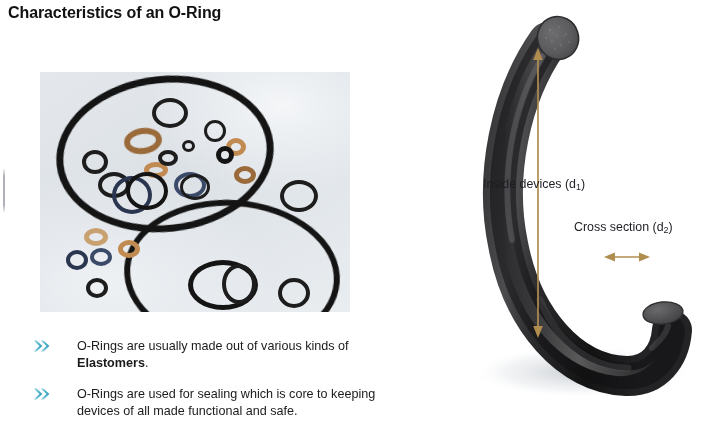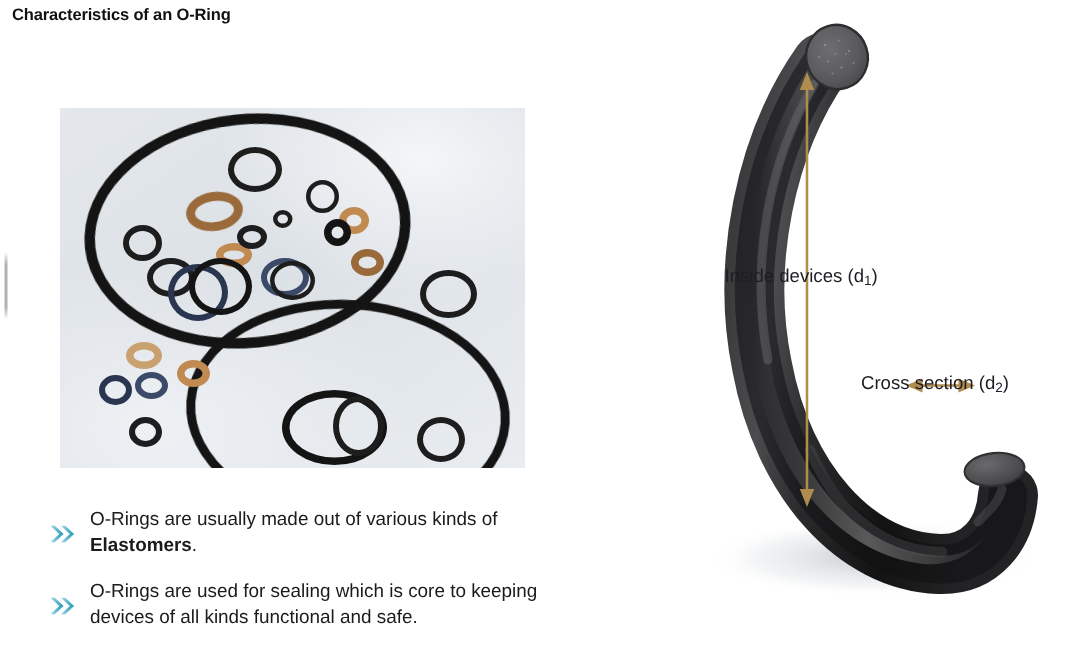--- a/index.html
+++ b/index.html
@@ -14,21 +14,21 @@
     overflow: hidden;
     font-family: "Liberation Sans", sans-serif;
     color: #1a1a1a;
   }
 
   
   #slide-title {
     position: absolute;
     left: 8px;
     top: 4px;
-    font-size: 11px;
+    font-size: 16px;
     font-weight: bold;
     letter-spacing: -0.1px;
     color: #111111;
     white-space: nowrap;
   }
 
   
   #left-divider {
     position: absolute;
     left: 3px;
@@ -70,22 +70,22 @@
   .tan  { border-color: #c9a070; }
   .blu  { border-color: #2a3550; }
   .blu2 { border-color: #3c4a6a; }
 
   #oring-photo .ring { filter: blur(0.35px); }
 
   
   .bullet-row {
     position: absolute;
     display: flex;
-    align-items: center;
-    gap: 9px;
+    align-items: flex-start;
+    gap: 26px;
   }
   #bullet-1 { left: 33px; top: 338px; width: 345px; }
   #bullet-2 { left: 33px; top: 386px; width: 350px; }
 
   .chev {
     flex: 0 0 auto;
     margin-top: 2px;
     width: 18px;
     height: 12px;
     display: block;
@@ -107,21 +107,21 @@
   }
   #oring-svg { display: block; }
 
   .dim-label {
     position: absolute;
     font-size: 12.4px;
     color: #1d1d24;
     white-space: nowrap;
   }
   #label-inside-diameter { left: 483px; top: 177px; }
-  #label-cross-section  { left: 574px; top: 248px; }
+  #label-cross-section  { left: 574px; top: 220px; }
   .dim-label sub {
     font-size: 9px;
     vertical-align: baseline;
     position: relative;
     bottom: -2px;
   }
 </style>
 </head>
 <body>
 
@@ -190,21 +190,21 @@
     <span>O-Rings are usually made out of various kinds of </span><b>Elastomers</b><span>.</span>
   </div>
 </div>
 
 <div class="bullet-row" id="bullet-2">
   <svg class="chev" viewBox="0 0 18 12">
     <path d="M0.5 0.5 L6.5 6 L0.5 11.5 L3.4 11.5 L9.4 6 L3.4 0.5 Z" fill="url(#cgrad1)"></path>
     <path d="M7.5 0.5 L13.5 6 L7.5 11.5 L10.4 11.5 L16.4 6 L10.4 0.5 Z" fill="url(#cgrad1)"></path>
   </svg>
   <div class="bullet-text">
-    <span>O-Rings are used for sealing which is core to keeping devices of all kinds functional and safe.</span>
+    <span>O-Rings are used for sealing which is core to keeping devices of all made functional and safe.</span>
   </div>
 </div>
 
 <div id="oring-diagram">
   <svg id="oring-svg" width="285" height="448" viewBox="0 0 285 448">
     <defs>
 
       <linearGradient id="tubeShade" x1="0" y1="0" x2="1" y2="0.25">
         <stop offset="0%" stop-color="#3a3a3c"></stop>
         <stop offset="18%" stop-color="#4c4c4f"></stop>

